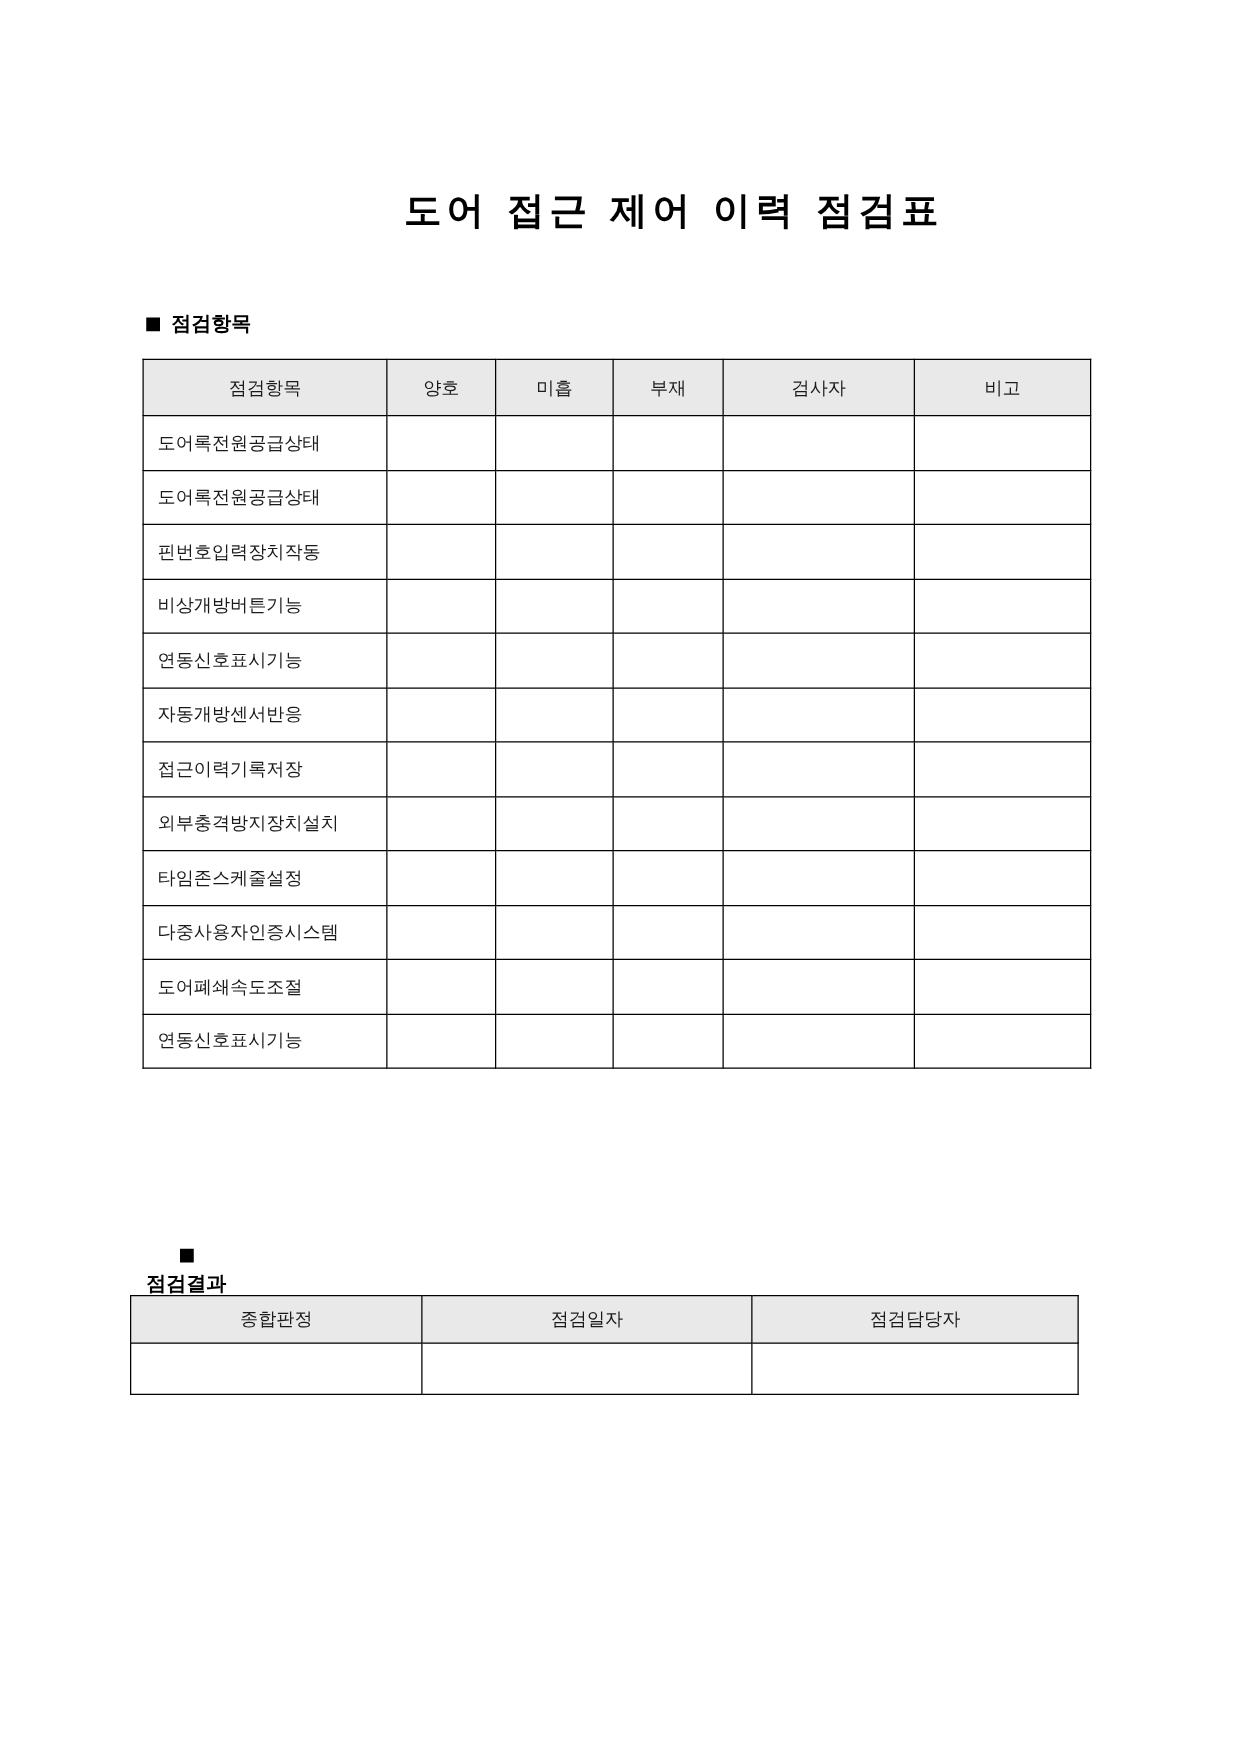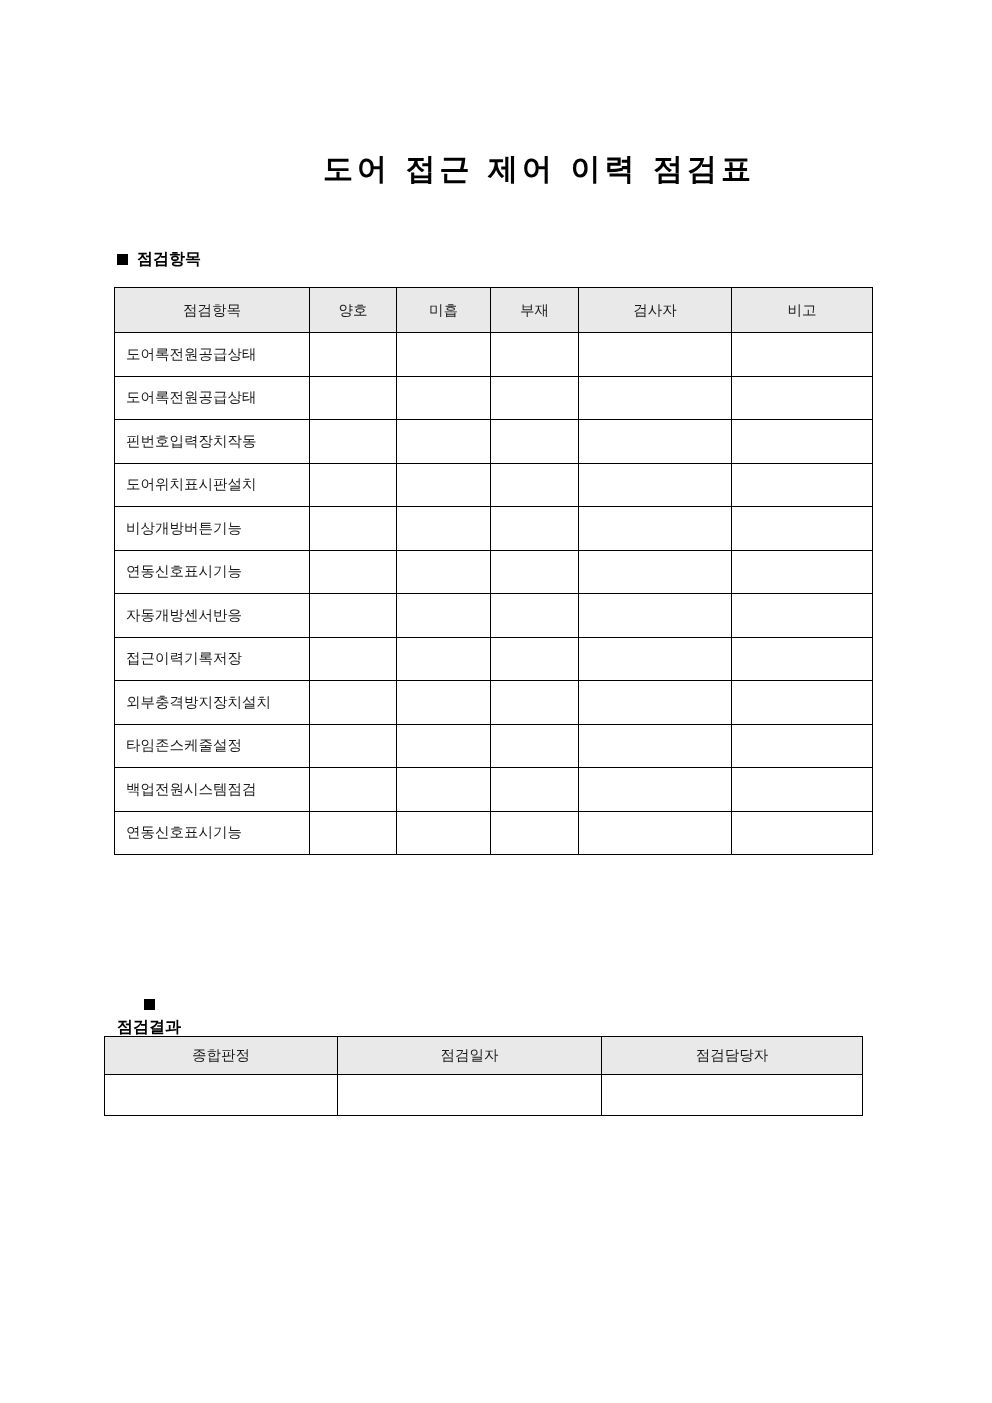--- a/index.html
+++ b/index.html
@@ -157,28 +157,20 @@
         </tr>
         <tr>
           <td class="item-name">핀번호입력장치작동</td>
           <td class="blank"></td>
           <td class="blank"></td>
           <td class="blank"></td>
           <td class="blank"></td>
           <td class="blank"></td>
         </tr>
         <tr>
-          <td class="item-name">도어위치표시판설치</td>
-          <td class="blank"></td>
-          <td class="blank"></td>
-          <td class="blank"></td>
-          <td class="blank"></td>
-          <td class="blank"></td>
-        </tr>
-        <tr>
           <td class="item-name">비상개방버튼기능</td>
           <td class="blank"></td>
           <td class="blank"></td>
           <td class="blank"></td>
           <td class="blank"></td>
           <td class="blank"></td>
         </tr>
         <tr>
           <td class="item-name">연동신호표시기능</td>
           <td class="blank"></td>
@@ -213,21 +205,29 @@
         </tr>
         <tr>
           <td class="item-name">타임존스케줄설정</td>
           <td class="blank"></td>
           <td class="blank"></td>
           <td class="blank"></td>
           <td class="blank"></td>
           <td class="blank"></td>
         </tr>
         <tr>
-          <td class="item-name">백업전원시스템점검</td>
+          <td class="item-name">다중사용자인증시스템</td>
+          <td class="blank"></td>
+          <td class="blank"></td>
+          <td class="blank"></td>
+          <td class="blank"></td>
+          <td class="blank"></td>
+        </tr>
+        <tr>
+          <td class="item-name">도어폐쇄속도조절</td>
           <td class="blank"></td>
           <td class="blank"></td>
           <td class="blank"></td>
           <td class="blank"></td>
           <td class="blank"></td>
         </tr>
         <tr>
           <td class="item-name">연동신호표시기능</td>
           <td class="blank"></td>
           <td class="blank"></td>

